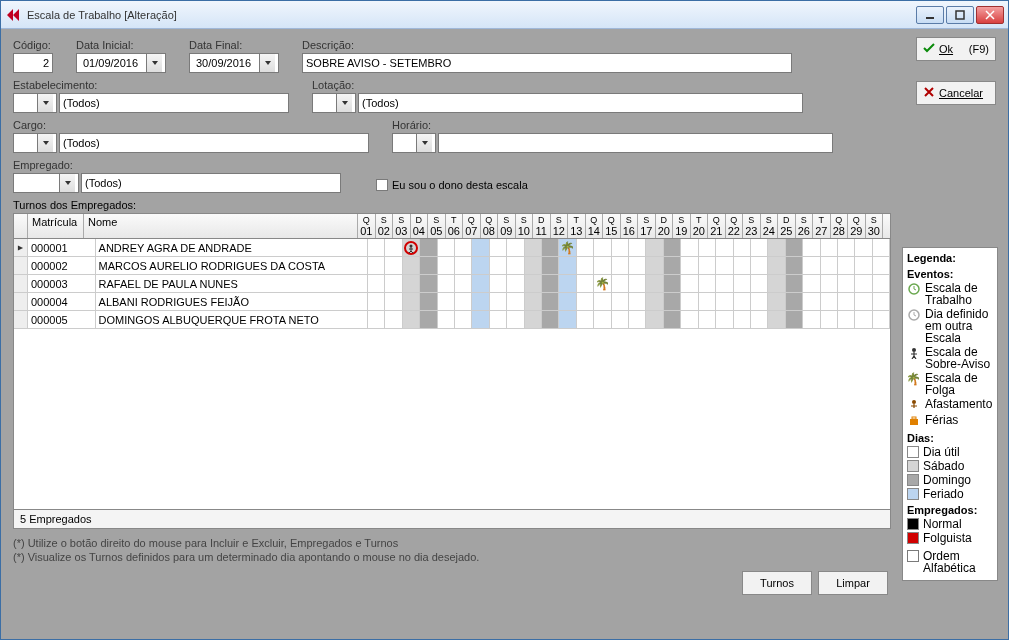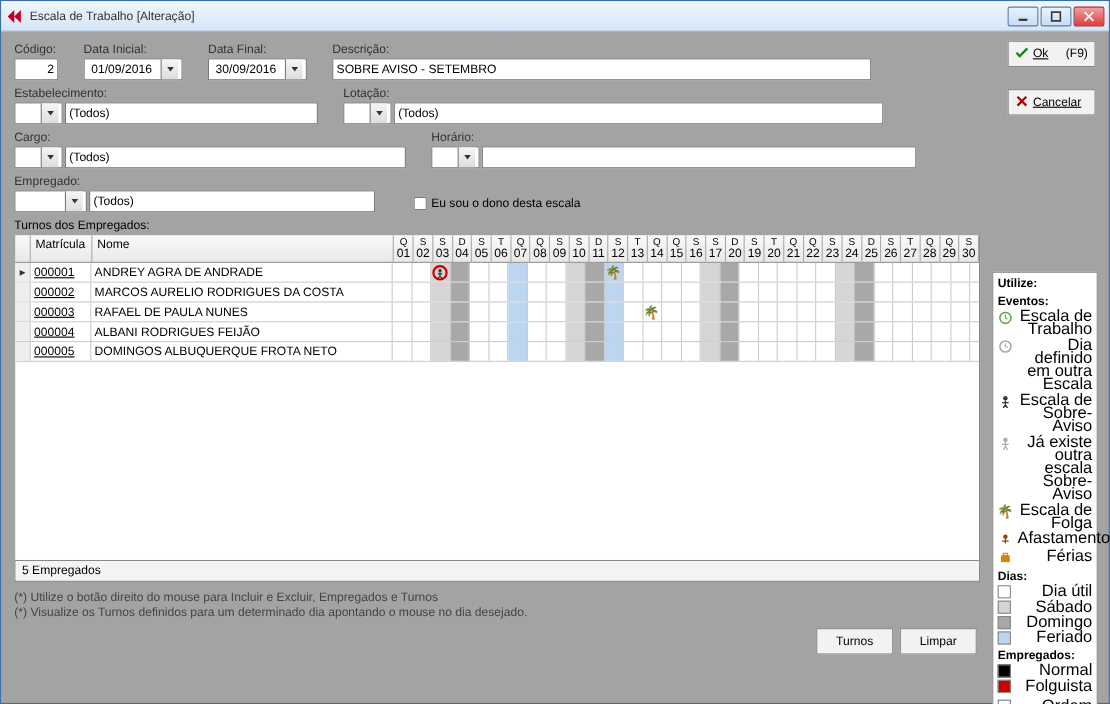--- a/index.html
+++ b/index.html
@@ -23,49 +23,49 @@
 .input, .combo, select, input[type=text] { border: 1px solid #7a7a7a; background: #fff; height: 20px; padding: 0 3px; font-size: 11px; }
 .combo { display: flex; align-items: center; }
 .combo .val { flex: 1; padding: 0 3px; }
 .combo .dd { width: 16px; height: 18px; border-left: 1px solid #7a7a7a; background: linear-gradient(to bottom,#f5f5f5,#ddd); display:flex; align-items:center; justify-content:center; cursor:pointer; }
 .combo .dd svg { width:8px; height:8px; }
 .chk-row { display: flex; align-items: center; gap: 4px; margin-left: 12px; }
 .small-combo { width: 44px; }
 .grid-wrap { margin-top: 4px; }
 .grid-label { margin-bottom: 2px; }
 .grid { border: 1px solid #888; background:#fff; display:flex; flex-direction:column; width: 878px; }
-.grid-head { display:flex; background: linear-gradient(to bottom,#fafafa,#e8e8e8); border-bottom:1px solid #888;justify-content:space-between; }
+.grid-head { display:flex; background: linear-gradient(to bottom,#fafafa,#e8e8e8); border-bottom:1px solid #888; }
 .gh { border-right:1px solid #aaa; padding:2px 4px; text-align:center; }
 .gh.sel{width:14px;}
 .gh.mat{width:56px; text-align:left;}
 .gh.nome{width:274px; text-align:left;}
 .gh.day{width:17.5px; padding:1px 0; font-size:10px; display:flex; flex-direction:column; align-items:center; line-height:11px;}
 .gh.day .dw{font-size:9px;}
 .grid-body { height: 270px; background:#fff; overflow:hidden; }
 .grow { display:flex; border-bottom:1px solid #ccc; height:18px; }
 .gc { border-right:1px solid #ccc; padding:1px 3px; overflow:hidden; white-space:nowrap; display:flex; align-items:center; justify-content:center; }
 .gc.sel{width:14px; background:#eee;}
-.gc.mat{width:55px; justify-content:flex-start;text-decoration:underline;}
+.gc.mat{width:68px; justify-content:flex-start;}
 .gc.nome{width:274px; justify-content:flex-start;}
 .gc.day{width:17.5px; padding:0;}
 .day-sat{background:#d5d5d5;}
 .day-sun{background:#a8a8a8;}
 .day-hol{background:#bcd5f0;}
 .circle-red{border:2px solid #d00000; border-radius:50%; width:14px; height:14px; display:flex; align-items:center; justify-content:center;}
 .status-bar{ border:1px solid #888; border-top:none; padding:3px 6px; background:#f4f4f4; width:878px; }
 .hints { margin-top: 8px; color:#444; }
 .hints div{ margin-bottom:2px; }
 .bottom-btns { position:absolute; right:120px; bottom:44px; display:flex; gap:6px; }
 .bottom-btns .dlg-btn{ width:70px; justify-content:center; }
 .legend { position:absolute; top:218px; right:10px; width:96px; border:1px solid #888; padding:4px; background:#fff; }
 .legend .lg-title{ font-weight:bold; margin-bottom:3px; }
 .legend .sub{ font-weight:bold; margin-top:4px; margin-bottom:2px; }
 .lg-item{ display:flex; align-items:flex-start; gap:4px; margin-bottom:2px; line-height:12px; }
 .lg-item .sw{ width:12px; height:12px; flex-shrink:0; border:1px solid #888; }
-.lg-item .txt{ flex:1; font-size:15px;text-align:right; }
+.lg-item .txt{ flex:1; font-size:12px; }
 .sw.white{background:#fff;}
 .sw.lgray{background:#d5d5d5;}
 .sw.dgray{background:#a8a8a8;}
 .sw.blue{background:#bcd5f0;}
 .sw.black{background:#000;}
 .sw.red{background:#d00000;}
 .ic{ width:14px; height:14px; flex-shrink:0; display:flex; align-items:center; justify-content:center; }
 .palm{ color:#0a8a0a; font-size:12px; }
 .chkbox{width:12px;height:12px;border:1px solid #7a7a7a;background:#fff;display:inline-block;}
 </style>
@@ -565,21 +565,21 @@
     <div class="bottom-btns">
       <div class="dlg-btn">
           <span>Turnos</span>
         </div>
       <div class="dlg-btn">
           <span>Limpar</span>
         </div>
     </div>
 
     <div class="legend">
-      <div class="lg-title">Utilize:</div>
+      <div class="lg-title">Legenda:</div>
       <div class="sub">Eventos:</div>
       <div id="lg-ev">
           <div class="lg-item">
             <span class="ic">
               <svg width="12" height="12" viewBox="0 0 12 12">
                 <circle cx="6" cy="6" r="5" fill="none" stroke="#6aa84f" stroke-width="1.5"></circle>
                 <path d="M6 3 L6 6 L8 7" stroke="#6aa84f" stroke-width="1" fill="none"></path>
               </svg>
             </span>
             <span class="txt">Escala de Trabalho</span>
@@ -597,29 +597,20 @@
             <span class="ic">
               <svg width="12" height="12" viewBox="0 0 12 12">
                 <circle cx="6" cy="3" r="2" fill="#333"></circle>
                 <path d="M6 5 L6 9 M3 7 L9 7 M6 9 L4 12 M6 9 L8 12" stroke="#333" stroke-width="1.2"></path>
               </svg>
             </span>
             <span class="txt">Escala de Sobre-Aviso</span>
           </div>
           <div class="lg-item">
             <span class="ic">
-              <svg width="12" height="12" viewBox="0 0 12 12">
-                <circle cx="6" cy="3" r="2" fill="#aaa"></circle>
-                <path d="M6 5 L6 9 M3 7 L9 7 M6 9 L4 12 M6 9 L8 12" stroke="#aaa" stroke-width="1.2"></path>
-              </svg>
-            </span>
-            <span class="txt">Já existe outra escala Sobre-Aviso</span>
-          </div>
-          <div class="lg-item">
-            <span class="ic">
               <span class="palm">🌴</span>
             </span>
             <span class="txt">Escala de Folga</span>
           </div>
           <div class="lg-item">
             <span class="ic">
               <svg width="12" height="12" viewBox="0 0 12 12">
                 <circle cx="6" cy="3" r="2" fill="#8a4a00"></circle>
                 <path d="M6 5 L6 9 M3 7 L9 7" stroke="#8a4a00" stroke-width="1.2"></path>
               </svg>

